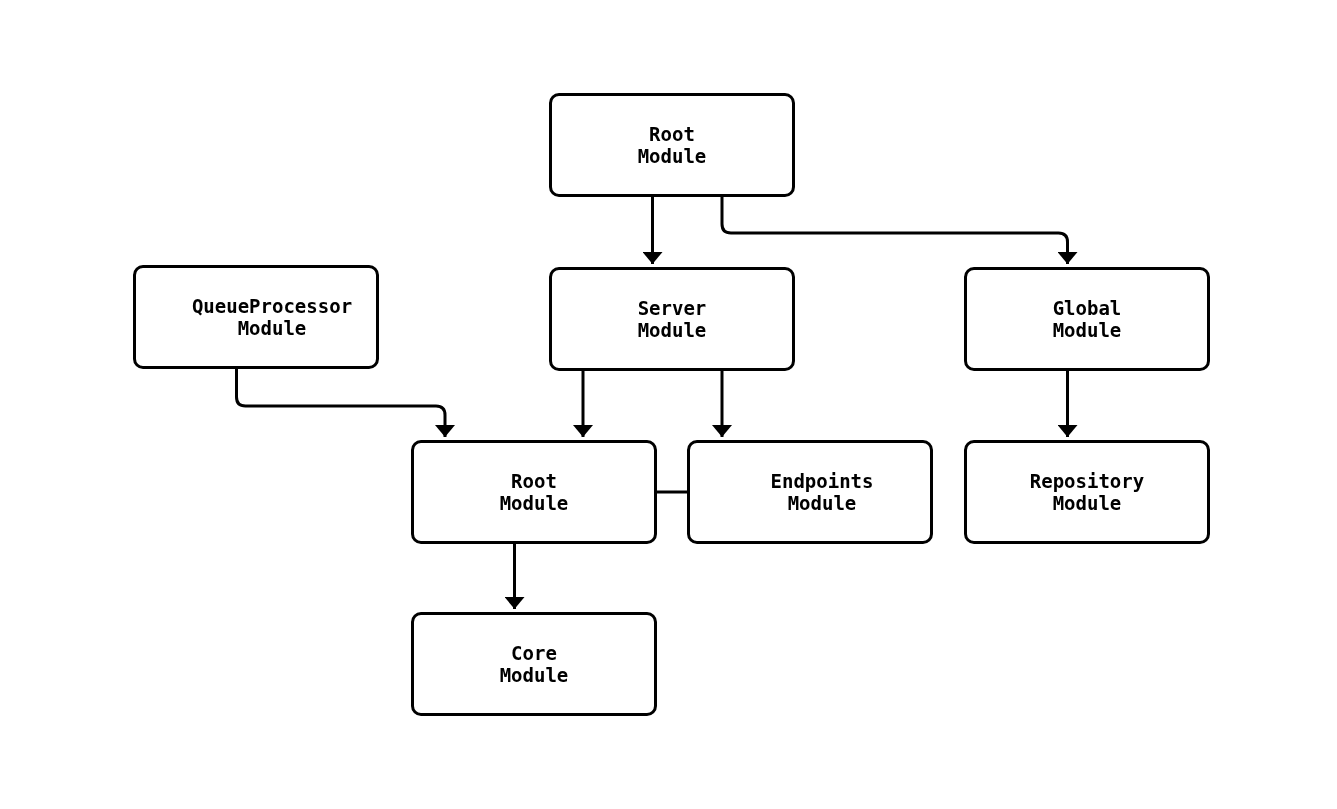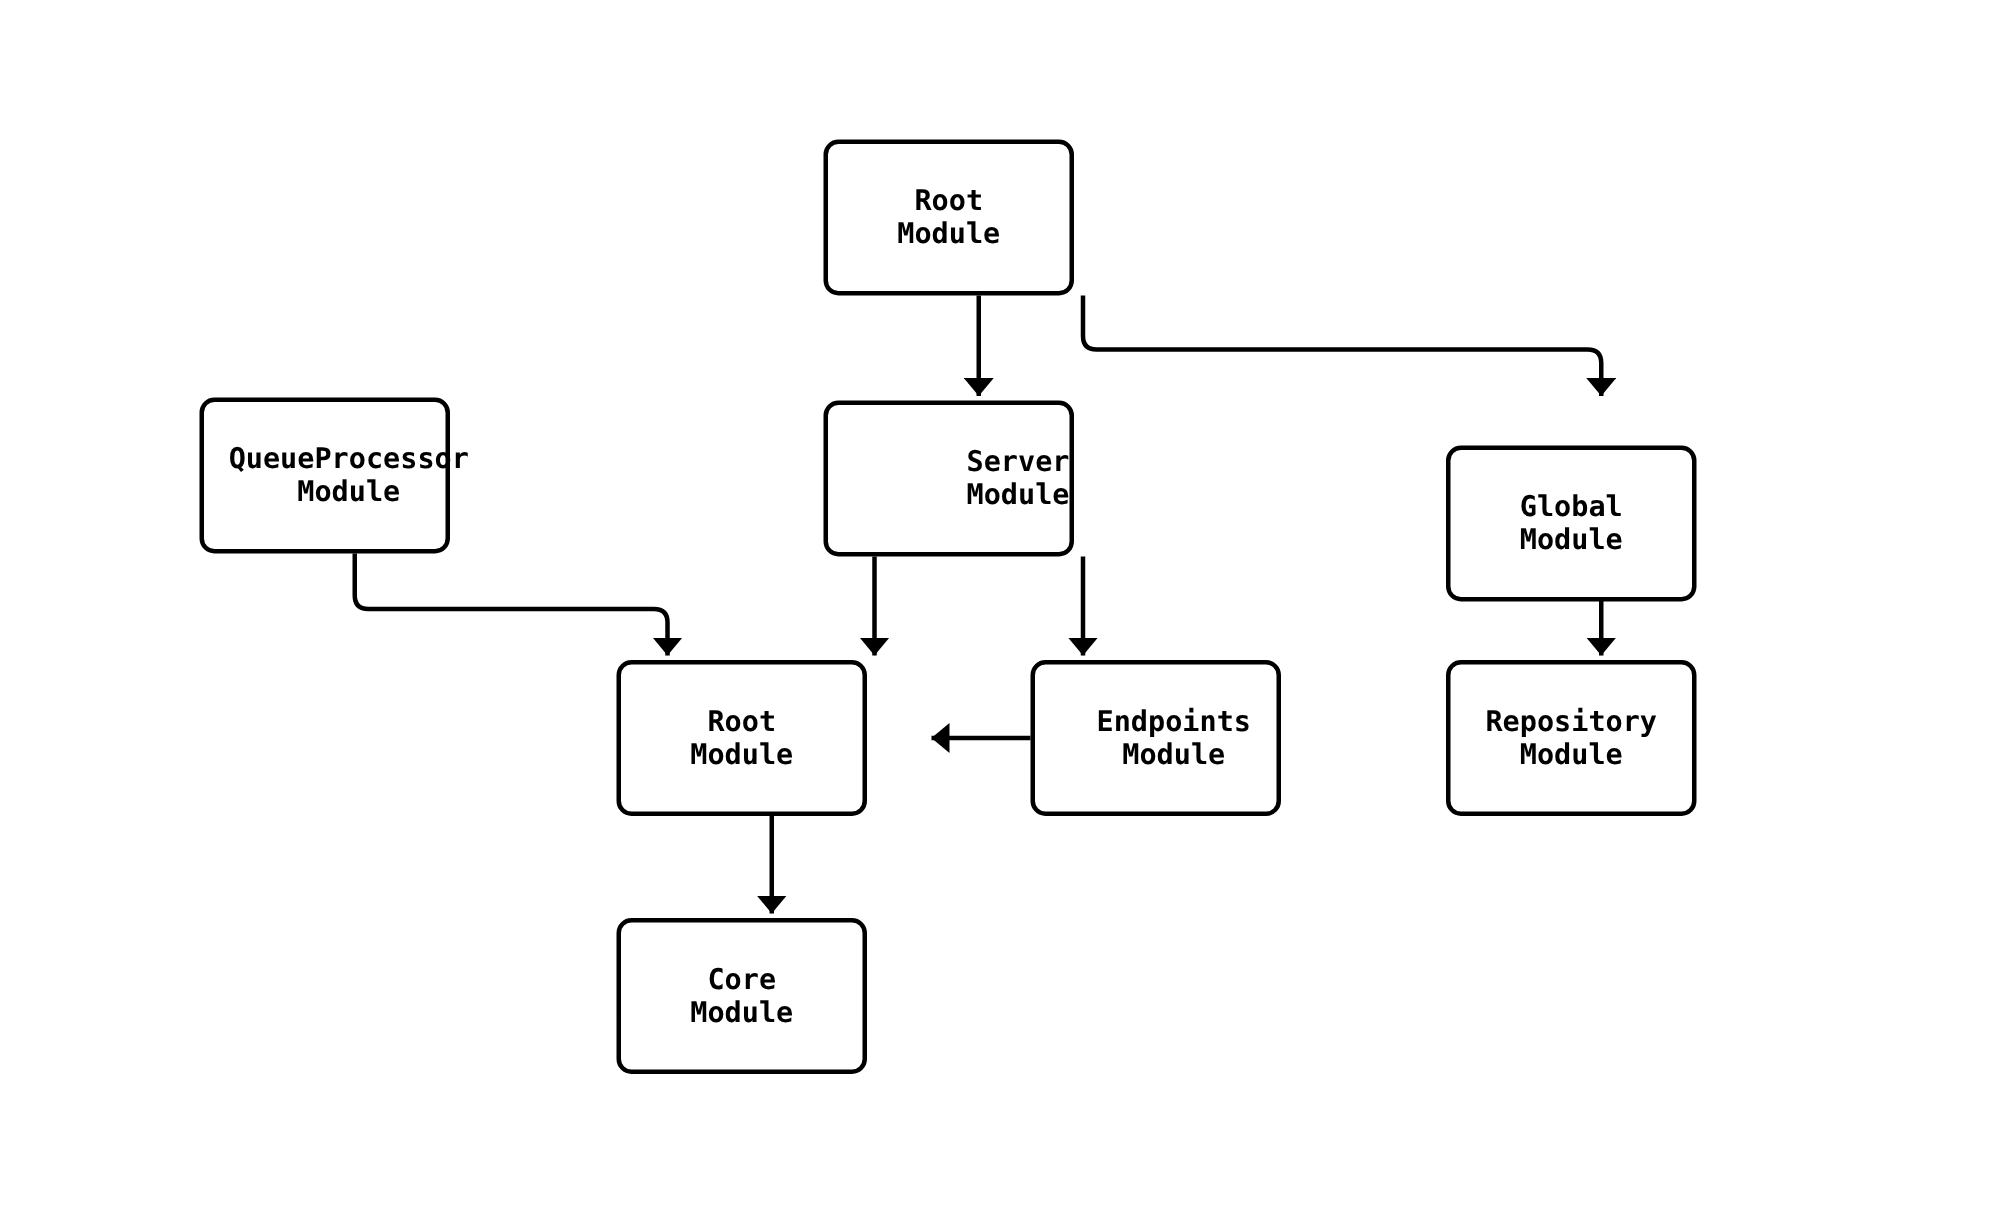--- a/index.html
+++ b/index.html
@@ -22,43 +22,43 @@
     width: 1337px;
     height: 809px;
   }
   .edges path.edge {
     fill: none;
     stroke: #000000;
     stroke-width: 3;
   }
   .node {
     position: absolute;
-    width: 167px;
+    width: 246px;
     height: 104px;
     box-sizing: border-box;
     background: #ffffff;
     border: 3px solid #000000;
     border-radius: 10px;
     display: flex;
     flex-direction: column;
     align-items: center;
     justify-content: center;
     text-align: center;
   }
   .node .line {
     font-size: 19px;
     font-weight: bold;
     line-height: 22px;
     color: #000000;
     white-space: nowrap;
   }
   .n-root          { left: 549px;  top: 93px;  }
   .n-queueprocessor{ left: 133px;  top: 265px; padding-left: 32px; }
-  .n-server        { left: 549px;  top: 267px; align-items: flex-end; }
-  .n-global        { left: 964px;  top: 267px; margin-top: 30px; }
+  .n-server        { left: 549px;  top: 267px; }
+  .n-global        { left: 964px;  top: 267px; }
   .n-core          { left: 411px;  top: 440px; }
   .n-endpoints     { left: 687px;  top: 440px; padding-left: 24px; }
   .n-repository    { left: 964px;  top: 440px; }
   .n-queue         { left: 411px;  top: 612px; }
 </style>
 </head>
 <body>
 
 <div class="canvas">
 

